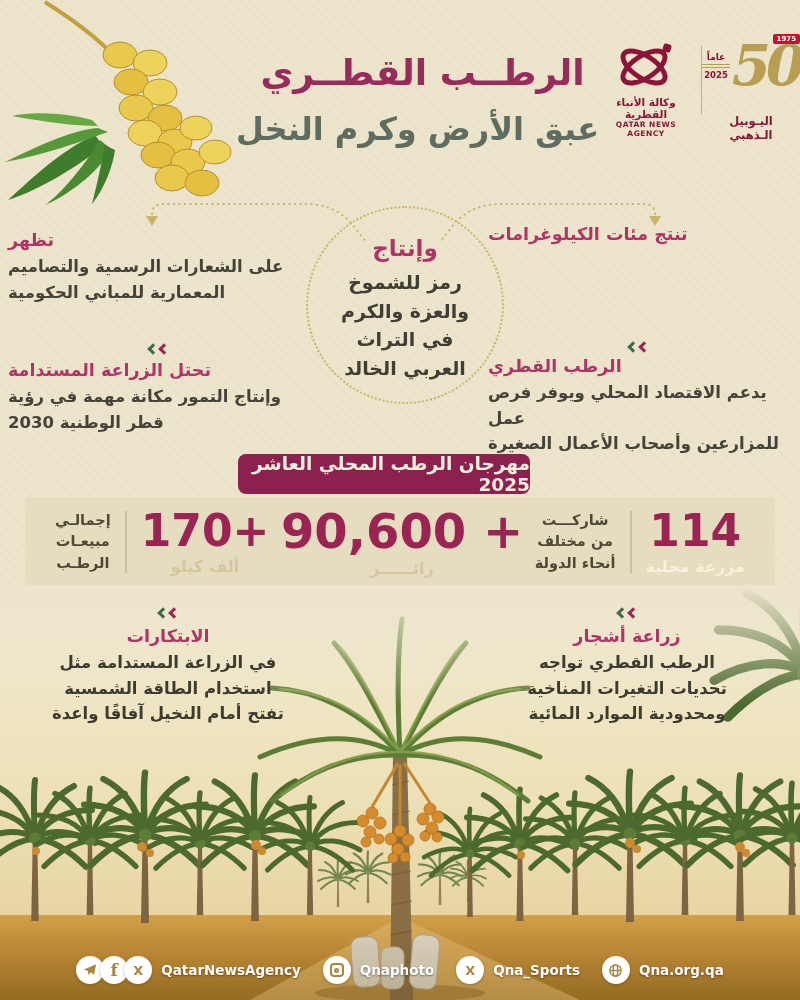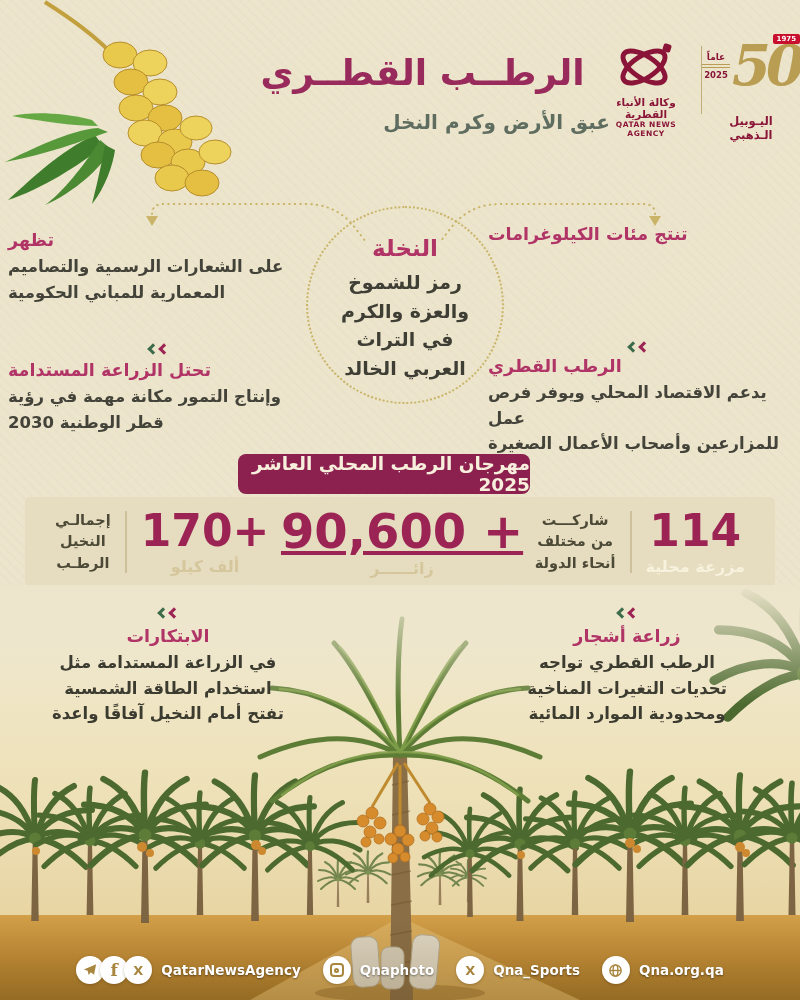--- a/index.html
+++ b/index.html
@@ -8,22 +8,22 @@
     position:relative; width:800px; height:1000px; margin:0 auto; overflow:hidden;
     direction:rtl; font-family:"DejaVu Sans", sans-serif;
     background-color:#ece5cc;
     background-image:
       repeating-linear-gradient(45deg, rgba(165,150,110,.045) 0 2px, transparent 2px 7px),
       repeating-linear-gradient(-45deg, rgba(255,255,255,.05) 0 1px, transparent 1px 6px);
   }
   
   .hdr-title { position:absolute; left:235px; top:52px; width:375px; text-align:center;
     font-size:36px; font-weight:bold; color:#992a5c; letter-spacing:0; }
-  .hdr-sub { position:absolute; left:225px; top:110px; width:385px; 
-    font-size:20px; font-weight:bold; color:#5f6d60; }
+  .hdr-sub { position:absolute; left:225px; top:110px; width:385px; text-align:center;
+    font-size:32px; font-weight:bold; color:#5f6d60; }
   .qna { position:absolute; left:596px; top:40px; width:100px; text-align:center; }
   .qna svg { display:block; margin:0 auto; }
   .qna-ar { font-size:10.5px; font-weight:bold; color:#8A1538; margin-top:6px; }
   .qna-en { font-size:7.5px; font-weight:bold; color:#8A1538; letter-spacing:.5px; direction:ltr; }
   .logo-divider { position:absolute; left:701px; top:46px; height:68px; width:1px; background:#bfae77; }
   .jub { position:absolute; left:706px; top:36px; width:90px; }
   .jub-row { display:flex; direction:ltr; justify-content:center; align-items:flex-start; position:relative; }
   .jub-side { text-align:center; margin-top:16px; }
   .jub-word { font-size:9px; font-weight:bold; color:#8A1538; }
   .jub-line { width:28px; border-top:1px solid #b99d52; border-bottom:1px solid #b99d52; height:4px; margin:2px auto; }
@@ -48,21 +48,21 @@
   .chev .g { border-color:#3d6b4a; } .chev .m { border-color:#9c2454; }
   
   .banner { position:absolute; left:238px; top:454px; width:292px; height:40px; background:#8c2150;
     border-radius:8px; color:#f7efdc; font-size:18.5px; font-weight:bold;
     display:flex; align-items:center; justify-content:center; }
   .statbar { position:absolute; left:25px; top:497px; width:750px; height:90px; background:#e6ddc0;
     border-radius:5px; display:flex; align-items:center; justify-content:space-between; padding:0 30px; }
   .stat { display:flex; align-items:center; }
   .num-block { text-align:center; }
   .num { font-size:44px; font-weight:bold; color:#9c2454; line-height:1; direction:ltr; unicode-bidi:isolate; }
-  .num.big { font-size:48px;text-decoration:underline; }
+  .num.big { font-size:48px; }
   .unit { font-size:16px; font-weight:bold; margin-top:4px; }
   .unit.white { color:#f7f1dd; } .unit.khaki { color:#d5c69c; }
   .vline { width:2px; height:62px; background:#cdc09a; margin:0 14px; }
   .stat-label { font-size:14.5px; font-weight:bold; color:#4c4936; line-height:1.45;
     white-space:pre-line; text-align:center; }
   
   .photo-wrap { position:absolute; left:0; top:585px; width:800px; height:415px; }
   .pf { position:absolute; text-align:center; z-index:2; }
   .pf .f-body { color:#3c3b30; }
   
@@ -144,21 +144,21 @@
   <svg width="800" height="75" viewBox="0 0 800 75" style="position:absolute;left:0;top:190px;">
     <g fill="none" stroke="#c9b467" stroke-width="2" stroke-linecap="round" stroke-dasharray="0.5 5">
       <path d="M152,24 Q152,14 164,14 L306,14 Q334,14 352,34 L366,52"></path>
       <path d="M655,24 Q655,14 643,14 L500,14 Q472,14 454,34 L440,52"></path>
     </g>
     <path d="M146,26 L158,26 L152,36 Z" fill="#c9b467"></path>
     <path d="M649,26 L661,26 L655,36 Z" fill="#c9b467"></path>
   </svg>
 
   <div class="circle">
-    <div class="c-head">النخلة</div>
+    <div class="c-head">وإنتاج</div>
     <div class="c-body">رمز للشموخ
 والعزة والكرم
 في التراث
 العربي الخالد</div>
   </div>
 
   <div class="fact" style="left:488px;top:224px;">
     <div class="f-head">تنتج مئات الكيلوغرامات</div>
   </div>
   <div class="chev-row" style="left:488px;top:336px;">
@@ -203,21 +203,21 @@
         <div class="unit khaki">زائــــــر</div>
       </div>
     </div>
     <div class="stat">
       <div class="num-block">
         <div class="num">170+</div>
         <div class="unit khaki">ألف كيلو</div>
       </div>
       <div class="vline"></div>
       <div class="stat-label">إجمالـي
-النخيل
+مبيعـات
 الرطـب</div>
     </div>
   </div>
 
   <div class="photo-wrap">
     <svg width="800" height="415" viewBox="0 0 800 415">
       <defs>
         <linearGradient id="sky" x1="0" y1="0" x2="0" y2="1">
           <stop offset="0" stop-color="#f1ebd4"></stop>
             <stop offset="0.6" stop-color="#eee1b8"></stop>

